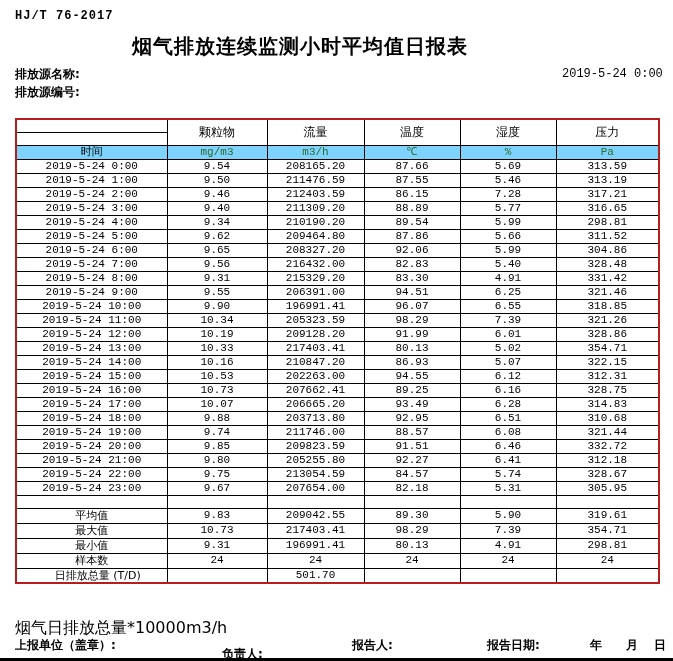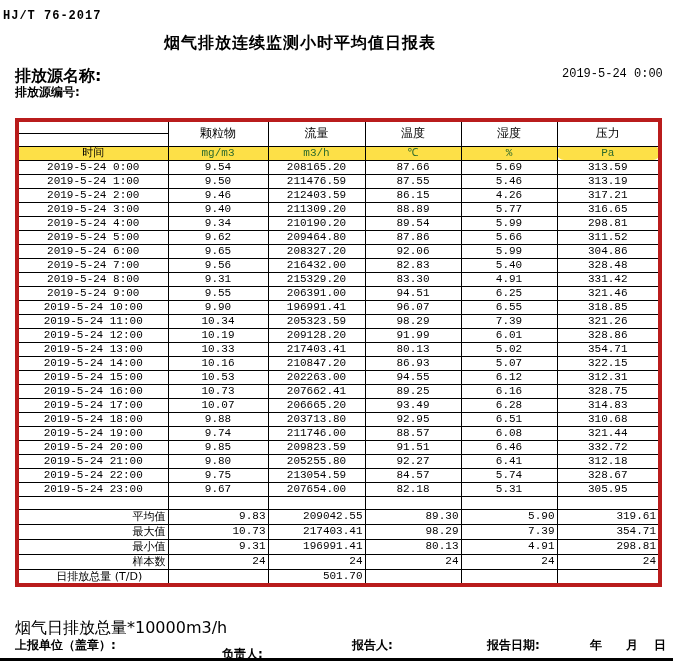--- a/index.html
+++ b/index.html
@@ -6,35 +6,35 @@
   html,body { width:673px; height:661px; }
   body {
     position:relative;
     background:#ffffff;
     font-family:"DejaVu Sans", sans-serif;
     color:#000;
     overflow:hidden;
   }
 
   .std-no {
-    position:absolute; left:3px; top:9px;
+    position:absolute; left:15px; top:9px;
     font-family:"Liberation Mono","DejaVu Sans Mono",monospace;
     font-weight:bold; font-size:12px; letter-spacing:1px;
   }
   .title-wrap { position:absolute; left:0; top:33px; width:600px; text-align:center; }
-  .title { font-size:16px; font-weight:bold; letter-spacing:1px;margin-top:40px; }
-  .src-name { position:absolute; left:15px; top:66px; font-size:16px; font-weight:bold; }
+  .title { font-size:20px; font-weight:bold; letter-spacing:1px;margin-top:40px; }
+  .src-name { position:absolute; left:15px; top:66px; font-size:12px; font-weight:bold; }
   .src-code { position:absolute; left:15px; top:84px; font-size:12px; font-weight:bold; }
   .hdr-date { position:absolute; left:562px; top:67px; font-size:12px;
     font-family:"Liberation Mono","DejaVu Sans Mono",monospace; }
 
   table.rpt {
     position:absolute; left:15px; top:118px; width:643px;
     border-collapse:collapse; table-layout:fixed;
-    border:4px solid #b91c1c;
+    border:2px solid #b91c1c;
     padding-left:15px;
   }
   table.rpt td {
     border:1px solid #000;
     padding:0 2px;
     text-align:center;
     vertical-align:middle;
     height:13.5px;
     font-size:11px;
     line-height:13px;
@@ -43,21 +43,21 @@
   tr.h1 td, tr.h2 td { font-size:12px; height:13px; }
   tr.h1 .split-top { border-bottom:1px solid #000; border-top:none; }
   tr.h2 .split-bottom { border-top:none; }
   td.colhead { font-size:12px; }
   tr.units td { height:14px; }
   tr.units td { font-family:"Liberation Mono","DejaVu Sans Mono",monospace; font-size:11px; }
   td.time-head {
     font-family:"DejaVu Sans",sans-serif; font-size:12px; color:#000;
   }
   .c-time, .c-val { font-family:"Liberation Mono","DejaVu Sans Mono",monospace; }
-  tbody.sum td { height:15px;text-align:right; }
+  tbody.sum td { height:15px; }
   td.c-label { font-size:12px; font-family:"DejaVu Sans",sans-serif; }
   td.c-label.left { text-align:center; padding-left:14px; }
   tr.blank td { height:13px; }
 
   .foot-note { position:absolute; left:15px; top:618px; font-size:16px; }
   .sig-row { position:absolute; left:0; top:637px; width:673px; height:16px; font-size:12px; font-weight:bold; }
   .sig-row span { position:absolute; white-space:nowrap; }
   .sig-unit { left:15px; }
   .sig-resp { left:222px;margin-top:9px; }
   .sig-reporter { left:352px; }
@@ -94,27 +94,27 @@
       <td class="split-top"></td>
       <td class="colhead" rowspan="2">颗粒物</td>
       <td class="colhead" rowspan="2">流量</td>
       <td class="colhead" rowspan="2">温度</td>
       <td class="colhead" rowspan="2">湿度</td>
       <td class="colhead" rowspan="2">压力</td>
     </tr>
     <tr class="h2">
       <td class="split-bottom"></td>
     </tr>
-    <tr class="units" style="background: #fde047;">
+    <tr class="units" style="background: #7dd3fc;">
       <td class="time-head">时间</td>
       <td class="unit" style="color: rgb(45, 107, 45);">mg/m3</td>
       <td class="unit" style="color: rgb(45, 107, 45);">m3/h</td>
       <td class="unit" style="color: rgb(45, 107, 45);">℃</td>
       <td class="unit" style="color: rgb(45, 107, 45);">%</td>
-      <td class="unit" style="color: rgb(45, 107, 45); border-radius: 7px;">Pa</td>
+      <td class="unit" style="color: rgb(45, 107, 45);">Pa</td>
     </tr>
   </thead>
   <tbody>
       <tr>
         <td class="c-time">2019-5-24 0:00</td>
         <td class="c-val">9.54</td>
         <td class="c-val">208165.20</td>
         <td class="c-val">87.66</td>
         <td class="c-val">5.69</td>
         <td class="c-val">313.59</td>
@@ -125,21 +125,21 @@
         <td class="c-val">211476.59</td>
         <td class="c-val">87.55</td>
         <td class="c-val">5.46</td>
         <td class="c-val">313.19</td>
       </tr>
       <tr>
         <td class="c-time">2019-5-24 2:00</td>
         <td class="c-val">9.46</td>
         <td class="c-val">212403.59</td>
         <td class="c-val">86.15</td>
-        <td class="c-val">4.26</td>
+        <td class="c-val">7.28</td>
         <td class="c-val">317.21</td>
       </tr>
       <tr>
         <td class="c-time">2019-5-24 3:00</td>
         <td class="c-val">9.40</td>
         <td class="c-val">211309.20</td>
         <td class="c-val">88.89</td>
         <td class="c-val">5.77</td>
         <td class="c-val">316.65</td>
       </tr>

